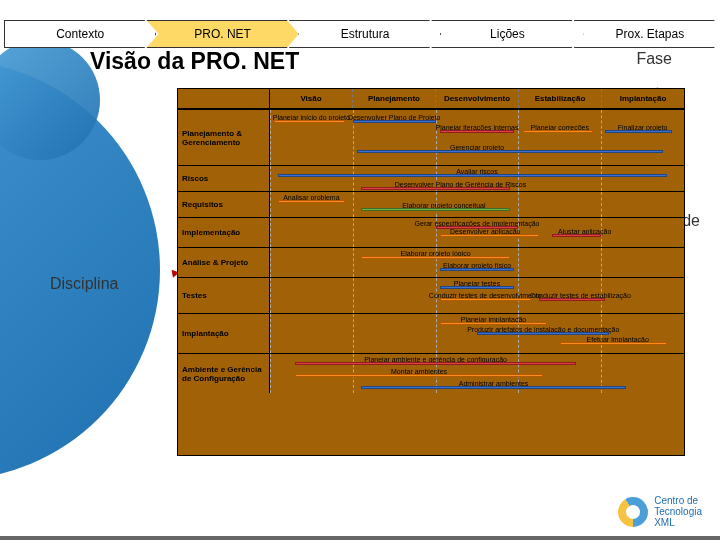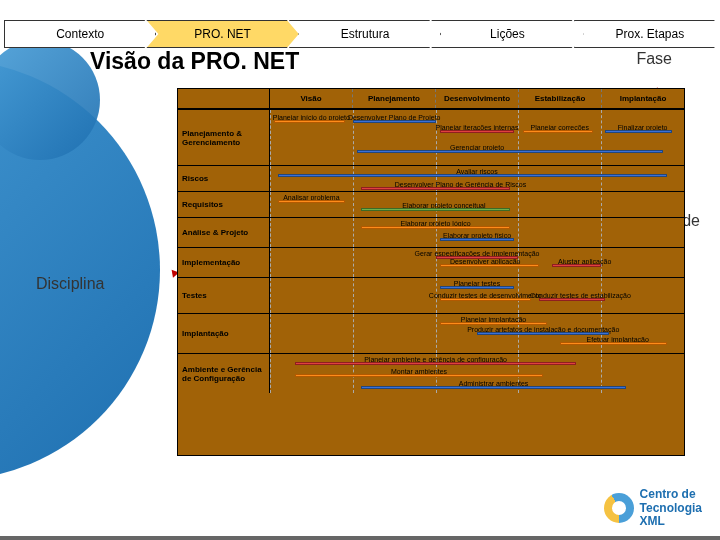--- a/index.html
+++ b/index.html
@@ -30,21 +30,21 @@
 .cells .d4{position:absolute;left:80%;top:0;bottom:0;border-left:1px dashed #aaa}
 .tlabel{position:absolute;font-size:7px;white-space:nowrap;text-align:center;transform:translateX(-50%)}
 .bar{position:absolute;height:3px;border:1px solid}
 .bar.o{background:#ff8c1a;border-color:#b35900}
 .bar.b{background:#3a6fd8;border-color:#23477a}
 .bar.r{background:#e04040;border-color:#8f1f1f}
 .bar.g{background:#6fb04a;border-color:#3d6b26}
 .logo{position:absolute;right:18px;bottom:12px;display:flex;align-items:center;gap:6px}
 .logo .ring{width:30px;height:30px;border-radius:50%;background:conic-gradient(#4a9fd8 0 180deg,#f5c242 180deg 330deg,#4a9fd8 330deg 360deg);position:relative}
 .logo .ring::after{content:"";position:absolute;inset:8px;background:#fff;border-radius:50%}
-.logo .lt{font-size:12px;line-height:1.1;color:#1e6fb0;font-weight:700}
+.logo .lt{font-size:10px;line-height:1.1;color:#1e6fb0;font-weight:400}
 .footer-bar{position:absolute;left:0;right:0;bottom:0;height:4px;background:#666}
 </style>
 </head>
 <body>
 
 <div class="bg-shape bg1"></div>
 <div class="bg-shape bg2"></div>
 
 <div class="chevron-nav">
   <div class="chev">Contexto</div>
@@ -55,21 +55,21 @@
 </div>
 
 <div class="title">Visão da PRO. NET</div>
 
 <div class="lbl" style="top:50px;right:48px">Fase</div>
 <div class="arrow-line" style="top:64px;left:634px;width:34px;transform:rotate(50deg)"></div>
 
 <div class="lbl" style="top:212px;right:20px">Macro-atividade</div>
 <div class="arrow-line" style="top:218px;left:598px;width:30px;transform:rotate(200deg)"></div>
 
-<div class="lbl" style="top:275px;left:36px">Disciplina</div>
+<div class="lbl" style="top:275px;left:50px">Disciplina</div>
 <div class="arrow-line" style="top:283px;left:114px;width:60px;transform:rotate(-10deg)"></div>
 
 <div class="matrix">
   <div class="mh">
     <div class="rh"></div>
     <div class="ph">Visão</div>
     <div class="ph">Planejamento</div>
     <div class="ph">Desenvolvimento</div>
     <div class="ph">Estabilização</div>
     <div class="ph">Implantação</div>
@@ -116,45 +116,45 @@
           <div class="d2"></div>
           <div class="d3"></div>
           <div class="d4"></div>
           <div class="tlabel" style="left: 10%; top: 2px;">Analisar problema</div>
           <div class="bar o" style="left: 2%; width: 16%; top: 8px;"></div>
           <div class="tlabel" style="left: 42%; top: 10px;">Elaborar projeto conceitual</div>
           <div class="bar g" style="left: 22%; width: 36%; top: 16px;"></div>
         </div>
       </div>
       <div class="row" style="height: 30px;">
-        <div class="rh">Análise &amp; Projeto</div>
-        <div class="cells">
-          <div class="d1"></div>
-          <div class="d2"></div>
-          <div class="d3"></div>
-          <div class="d4"></div>
-          <div class="tlabel" style="left: 40%; top: 2px;">Elaborar projeto lógico</div>
-          <div class="bar o" style="left: 22%; width: 36%; top: 8px;"></div>
-          <div class="tlabel" style="left: 50%; top: 14px;">Elaborar projeto físico</div>
-          <div class="bar b" style="left: 41%; width: 18%; top: 20px;"></div>
-        </div>
-      </div>
-      <div class="row" style="height: 30px;">
         <div class="rh">Implementação</div>
         <div class="cells">
           <div class="d1"></div>
           <div class="d2"></div>
           <div class="d3"></div>
           <div class="d4"></div>
           <div class="tlabel" style="left: 50%; top: 2px;">Gerar especificações de implementação</div>
           <div class="bar r" style="left: 40%; width: 20%; top: 8px;"></div>
           <div class="tlabel" style="left: 52%; top: 10px;">Desenvolver aplicação</div>
           <div class="bar o" style="left: 41%; width: 24%; top: 16px;"></div>
           <div class="tlabel" style="left: 76%; top: 10px;">Ajustar aplicação</div>
           <div class="bar r" style="left: 68%; width: 12%; top: 16px;"></div>
+        </div>
+      </div>
+      <div class="row" style="height: 30px;">
+        <div class="rh">Análise &amp; Projeto</div>
+        <div class="cells">
+          <div class="d1"></div>
+          <div class="d2"></div>
+          <div class="d3"></div>
+          <div class="d4"></div>
+          <div class="tlabel" style="left: 40%; top: 2px;">Elaborar projeto lógico</div>
+          <div class="bar o" style="left: 22%; width: 36%; top: 8px;"></div>
+          <div class="tlabel" style="left: 50%; top: 14px;">Elaborar projeto físico</div>
+          <div class="bar b" style="left: 41%; width: 18%; top: 20px;"></div>
         </div>
       </div>
       <div class="row" style="height: 36px;">
         <div class="rh">Testes</div>
         <div class="cells">
           <div class="d1"></div>
           <div class="d2"></div>
           <div class="d3"></div>
           <div class="d4"></div>
           <div class="tlabel" style="left: 50%; top: 2px;">Planejar testes</div>

